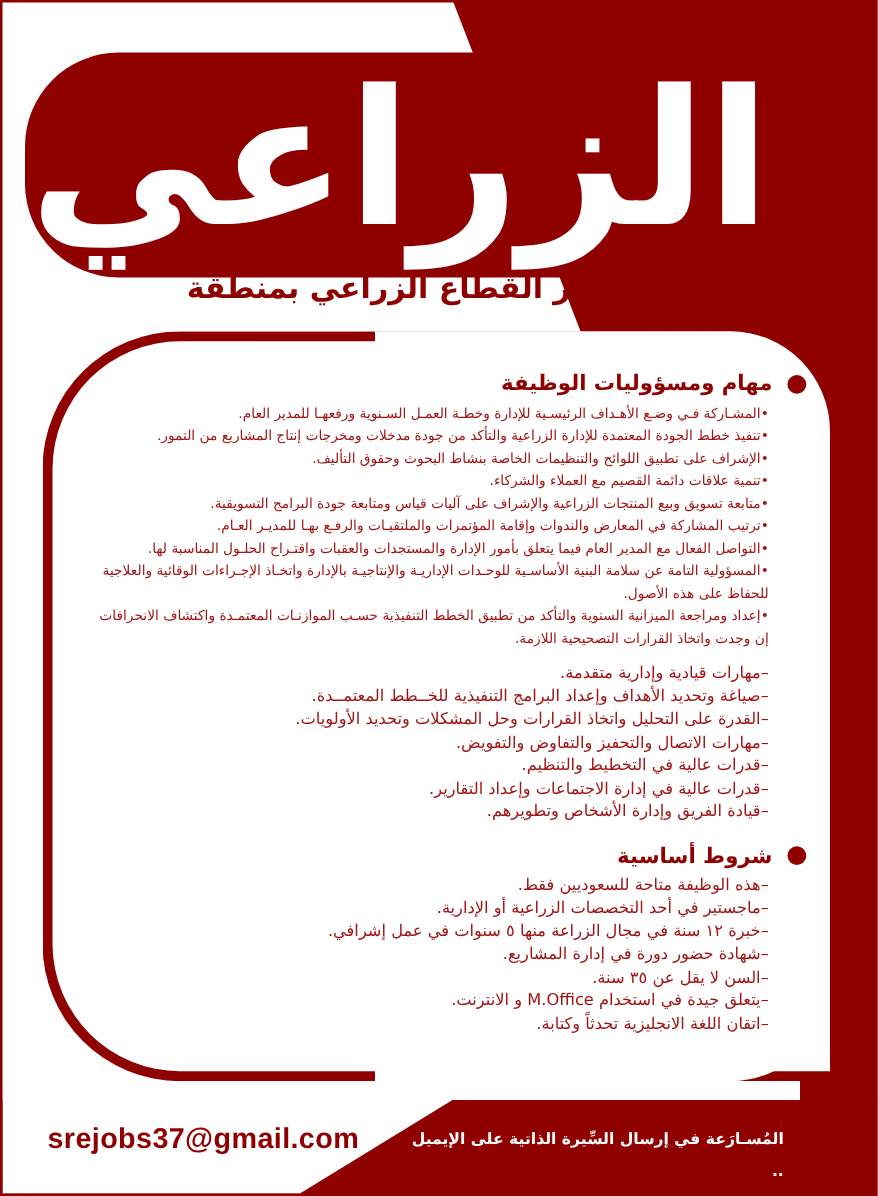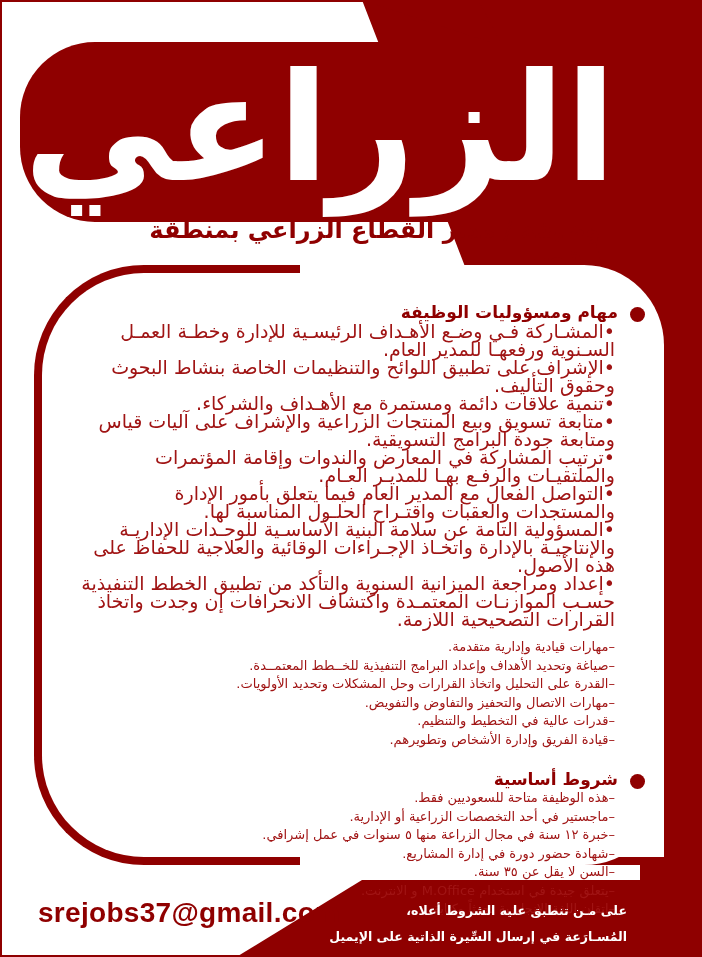--- a/index.html
+++ b/index.html
@@ -40,45 +40,45 @@
   .card-inner-right {
     position: absolute; left: 300px; top: 265px; width: 364px; height: 600px;
     background: #ffffff; border-radius: 0 80px 80px 0;
   }
   .content {
     position: absolute; left: 70px; top: 292px; width: 575px;
     direction: rtl; color: #9a1010;
   }
   .section { margin-bottom: 10px; }
   .section-head {
-    display: flex; align-items: flex-end; gap: 12px;
+    display: flex; align-items: center; gap: 12px;
     color: #8f0000; font-weight: bold; font-size: 17px; height: 30px;
   }
   .bullet-dot {
     width: 15px; height: 15px; border-radius: 50%; background: #8f0000;
     display: inline-block; flex: none;
   }
   .items { list-style: none; margin: 0; padding: 0 30px 0 0; }
   .items li {
-    font-size: 19px; line-height: 18px; color: #a01414;
+    font-size: 11px; line-height: 18px; color: #a01414;
   }
   .items.dots li::before { content: "\2022 "; }
   .items.dashes li::before { content: "\2013 "; }
   .items.dashes li { font-size: 13px; line-height: 18.5px; }
   .section.s2 { margin-top: 6px; }
   .section.s3 { margin-top: 8px; }
   .footer-white {
     position: absolute; left: 2px; top: 880px; width: 360px; height: 75px;
     background: #ffffff;
     clip-path: polygon(0 0, 100% 0, 66% 100%, 0 100%);
   }
   .email {
     position: absolute; left: 38px; top: 897px;
     color: #8f0000; font-family: "Liberation Sans", sans-serif; font-weight: bold;
-    font-size: 28px; letter-spacing: 0.3px;
+    font-size: 23px; letter-spacing: 0.3px;
   }
   .cta {
     position: absolute; right: 75px; top: 898px; width: 300px;
     direction: rtl; color: #ffffff; font-size: 12.5px; line-height: 26px;
     font-weight: bold; text-align: right;
   }
 </style>
 </head>
 <body>
 
@@ -98,37 +98,39 @@
 <div class="card-inner-right"></div>
 
 <div class="content">
   <div class="section s1">
     <div class="section-head">
       <span class="bullet-dot"></span>
       <span>مهام ومسؤوليات الوظيفة</span>
     </div>
     <ul class="items dots">
       <li>المشـاركة فـي وضـع الأهـداف الرئيسـية للإدارة وخطـة العمـل السـنوية ورفعهـا للمدير العام.</li>
+      <li>تنفيذ خطط الجودة المعتمدة للإدارة الزراعية والتأكد من جودة مدخلات ومخرجات إنتاج المشاريع من التمور.</li>
       <li>الإشراف على تطبيق اللوائح والتنظيمات الخاصة بنشاط البحوث وحقوق التأليف.</li>
-      <li>تنمية علاقات دائمة ومستمرة مع الأهـداف والشركاء.</li>
+      <li>تنمية علاقات دائمة القصيم مع العملاء والشركاء.</li>
       <li>متابعة تسويق وبيع المنتجات الزراعية والإشراف على آليات قياس ومتابعة جودة البرامج التسويقية.</li>
       <li>ترتيب المشاركة في المعارض والندوات وإقامة المؤتمرات والملتقيـات والرفـع بهـا للمديـر العـام.</li>
       <li>التواصل الفعال مع المدير العام فيما يتعلق بأمور الإدارة والمستجدات والعقبات واقتـراح الحلـول المناسبة لها.</li>
       <li>المسؤولية التامة عن سلامة البنية الأساسـية للوحـدات الإداريـة والإنتاجيـة بالإدارة واتخـاذ الإجـراءات الوقائية والعلاجية للحفاظ على هذه الأصول.</li>
       <li>إعداد ومراجعة الميزانية السنوية والتأكد من تطبيق الخطط التنفيذية حسـب الموازنـات المعتمـدة واكتشاف الانحرافات إن وجدت واتخاذ القرارات التصحيحية اللازمة.</li>
     </ul>
   </div>
 
   <div class="section s2">
     <ul class="items dashes">
       <li>مهارات قيادية وإدارية متقدمة.</li>
       <li>صياغة وتحديد الأهداف وإعداد البرامج التنفيذية للخــطط المعتمــدة.</li>
       <li>القدرة على التحليل واتخاذ القرارات وحل المشكلات وتحديد الأولويات.</li>
       <li>مهارات الاتصال والتحفيز والتفاوض والتفويض.</li>
       <li>قدرات عالية في التخطيط والتنظيم.</li>
+      <li>قدرات عالية في إدارة الاجتماعات وإعداد التقارير.</li>
       <li>قيادة الفريق وإدارة الأشخاص وتطويرهم.</li>
     </ul>
   </div>
 
   <div class="section s3">
     <div class="section-head">
       <span class="bullet-dot"></span>
       <span>شروط أساسية</span>
     </div>
     <ul class="items dashes">
@@ -139,17 +141,16 @@
       <li>السن لا يقل عن ٣٥ سنة.</li>
       <li>يتعلق جيدة في استخدام M.Office و الانترنت.</li>
       <li>اتقان اللغة الانجليزية تحدثاً وكتابة.</li>
     </ul>
   </div>
 </div>
 
 <div class="footer-white"></div>
 <div class="email">srejobs37@gmail.com</div>
 <div class="cta">
-  <div>على مـن تنطبق عليه الشروط أعلاه،</div>
   <div>المُسـارَعة في إرسال السِّيرة الذاتية على الإيميل ..</div>
 </div>
 
 <div class="frame"></div>
 
 </body></html>

